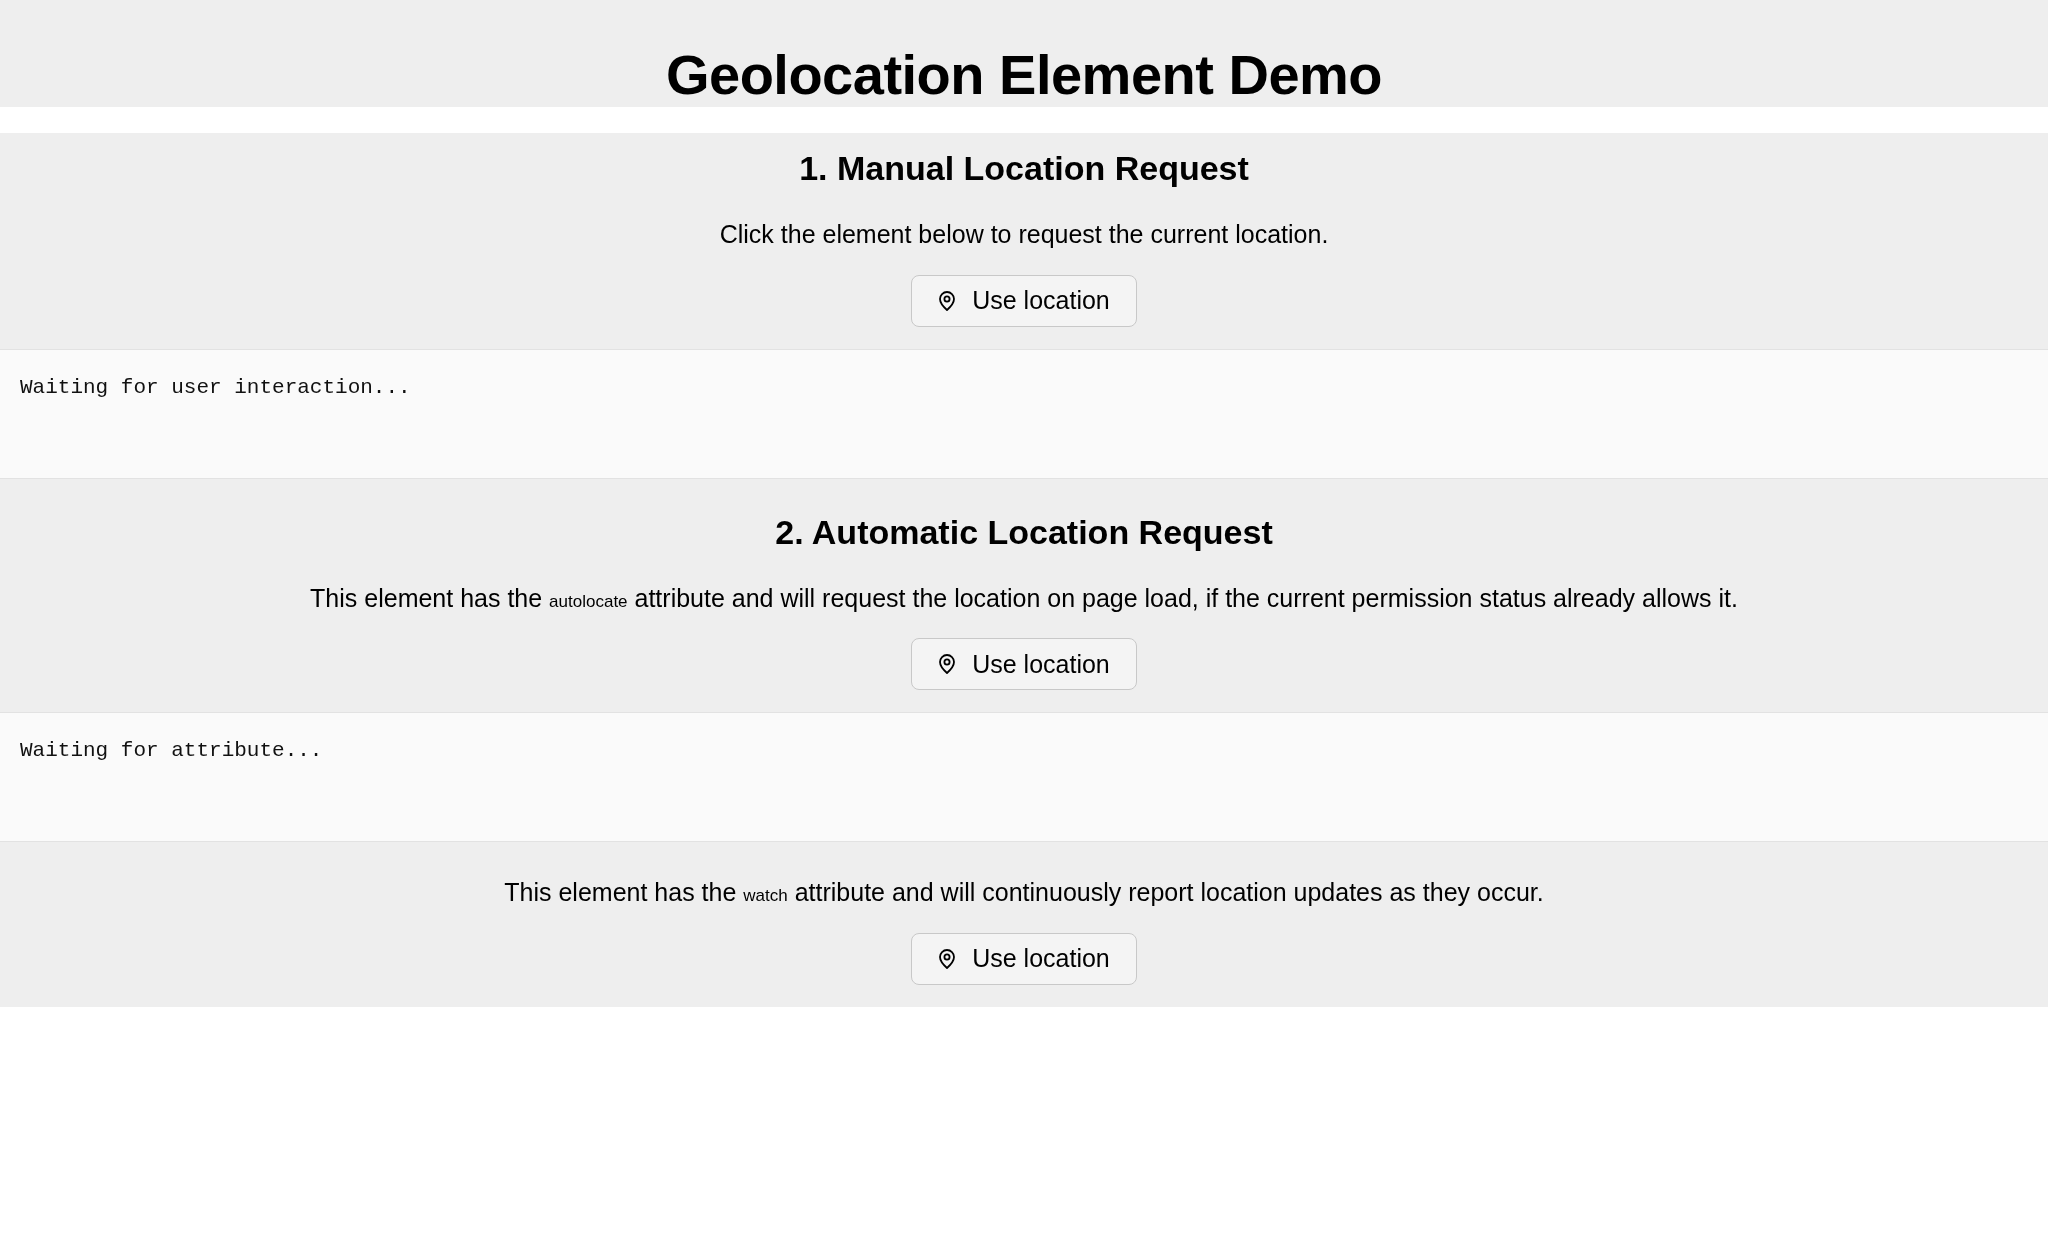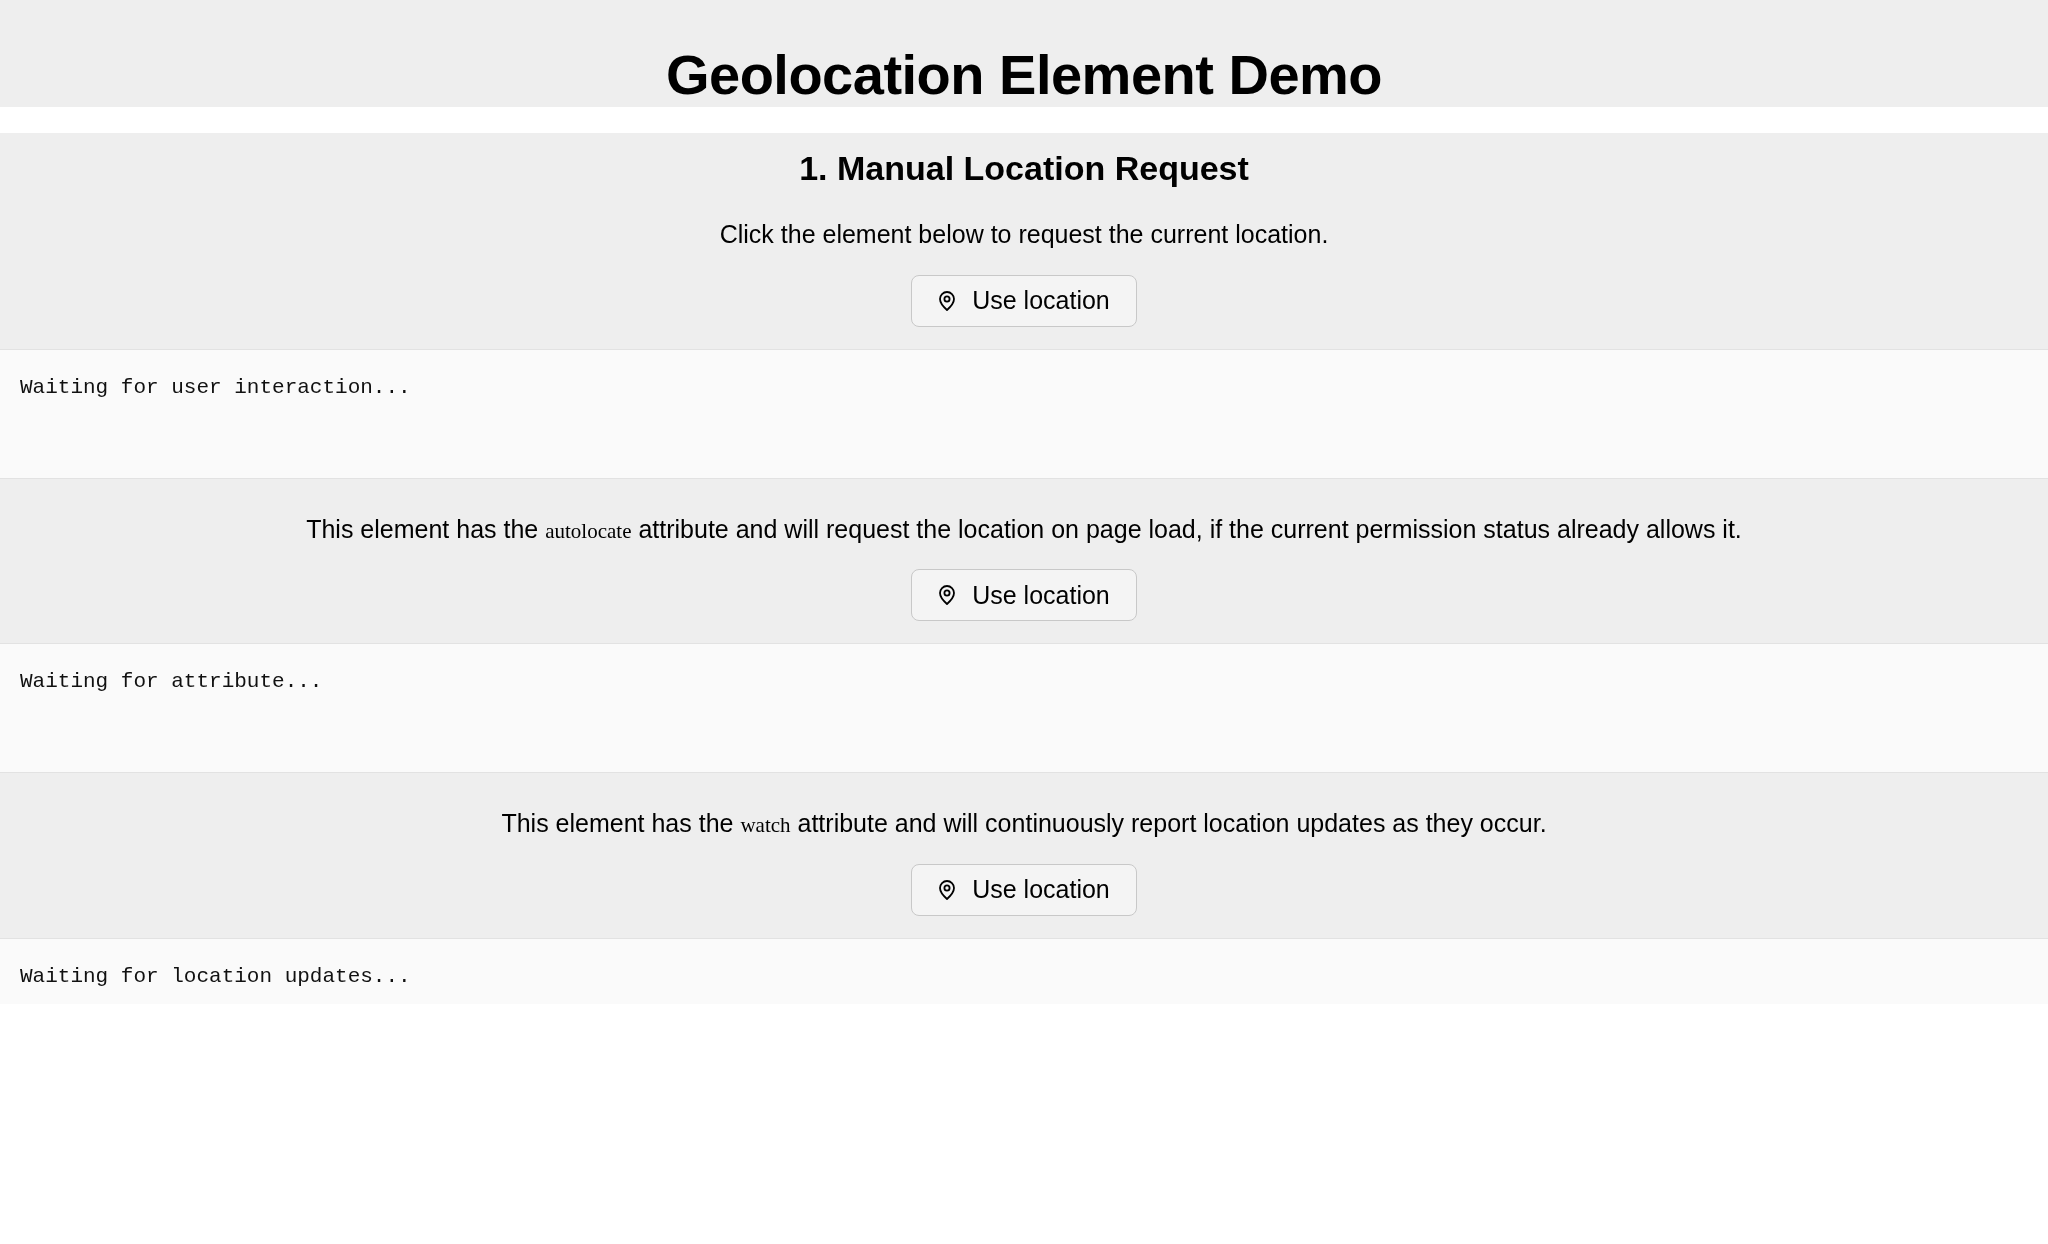--- a/index.html
+++ b/index.html
@@ -55,22 +55,22 @@
   }
 
   .section-desc {
     font-size: 25px;
     line-height: 1.3;
     margin: 0 0 24px 0;
     color: #000;
   }
 
   .section-desc code {
-    font-family: Liberation Serif, serif;
-    font-size: 21px;
+    font-family: Liberation Sans, sans-serif;
+    font-size: 17px;
   }
 
   .loc-button {
     display: inline-flex;
     align-items: center;
     gap: 12px;
     background: #f4f4f4;
     border: 1px solid #c8c8c8;
     border-radius: 8px;
     padding: 12px 26px 12px 22px;
@@ -123,20 +123,21 @@
           <circle cx="12" cy="10" r="2.6"></circle>
         </svg>
       </span>
       <span>Use location</span>
     </button>
   </div>
 
   <div class="status-panel tall-1">Waiting for user interaction...</div>
 
   <div class="section-head spaced">
+    <h2 class="section-title">2. Automatic Location Request</h2>
     <p class="section-desc"><span>This element has the </span><code>autolocate</code><span> attribute and will request the location on page load, if the current permission status already allows it.</span></p>
     <button class="loc-button">
       <span class="pin">
         <svg width="24" height="24" viewBox="0 0 24 24" fill="none" stroke="#000" stroke-width="1.8" stroke-linecap="round" stroke-linejoin="round">
           <path d="M12 21s7-6.2 7-11a7 7 0 1 0-14 0c0 4.8 7 11 7 11z"></path>
           <circle cx="12" cy="10" r="2.6"></circle>
         </svg>
       </span>
       <span>Use location</span>
     </button>
@@ -150,15 +151,14 @@
       <span class="pin">
         <svg width="24" height="24" viewBox="0 0 24 24" fill="none" stroke="#000" stroke-width="1.8" stroke-linecap="round" stroke-linejoin="round">
           <path d="M12 21s7-6.2 7-11a7 7 0 1 0-14 0c0 4.8 7 11 7 11z"></path>
           <circle cx="12" cy="10" r="2.6"></circle>
         </svg>
       </span>
       <span>Use location</span>
     </button>
   </div>
 
-  <div class="status-panel tall-3">Waiting for location updates...</div>
 
 </div>
 
 </body></html>

